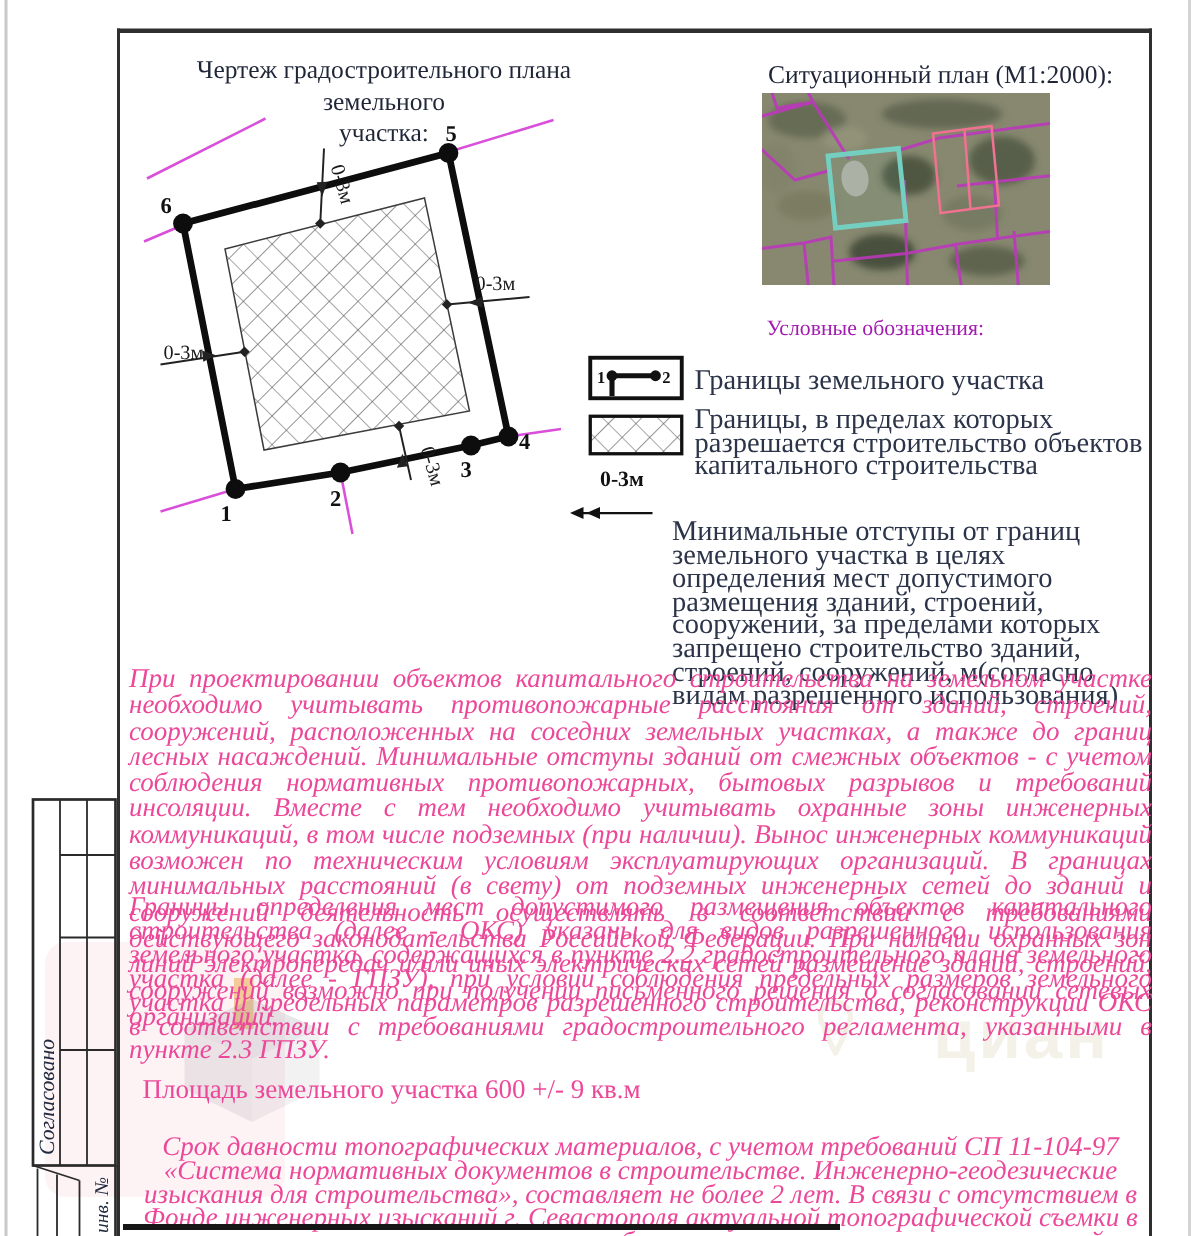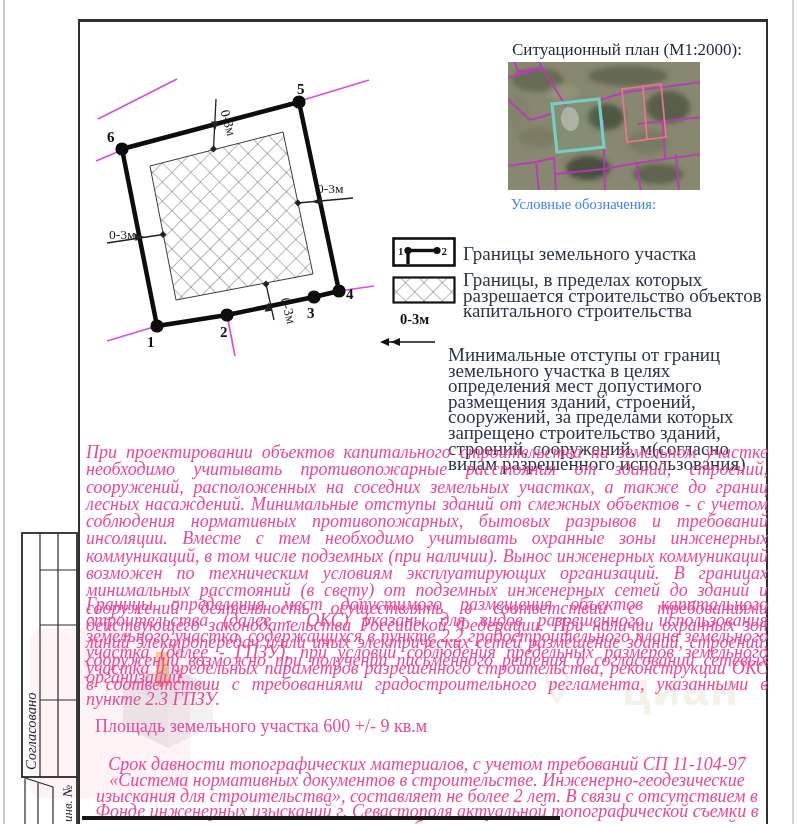--- a/index.html
+++ b/index.html
@@ -5,21 +5,21 @@
   html,body{margin:0;padding:0;background:#fff;}
   .page{position:relative;width:798px;height:824px;background:#ffffff;overflow:hidden;
         font-family:"Liberation Serif",serif;color:#26334d;}
   .abs{position:absolute;}
   .edge{position:absolute;top:0;bottom:0;width:2px;background:#c9c9c9;}
   .main-frame{position:absolute;left:78px;top:19px;width:690px;height:805px;
               border:2px solid #2f2f2f;border-top-width:3px;border-bottom:none;box-sizing:border-box;}
   .title{font-size:17px;line-height:21px;color:#1f2637;text-align:center;white-space:pre-line;}
   .title-left{position:absolute;left:90px;top:36px;width:332px;}
   .title-right{position:absolute;left:482px;top:39px;width:260px;text-align:right;white-space:nowrap;}
-  .legend-title{position:absolute;left:511px;top:196px;font-size:14.5px;color:#3b82f6;text-align:center;}
+  .legend-title{position:absolute;left:511px;top:211px;font-size:14.5px;color:#a21caf;text-align:center;}
   .legend-label{position:absolute;font-size:19px;line-height:15.6px;color:#2b3449;}
   .par{position:absolute;left:86px;width:682px;font-size:18px;color:#ec4899;}
   .jst{text-align:justify;}
   .ital{font-style:italic;}
   .ctr{text-align:center;}
   .preline{white-space:pre-line;}
   .bottom-bar{position:absolute;left:82px;top:816px;width:478px;height:4px;background:#161616;}
   .wm-pink{position:absolute;left:30px;top:628px;width:160px;height:170px;
            background:rgba(244,168,178,0.15);border-radius:14px;}
   .wm-orange{position:absolute;left:156px;top:652px;width:13px;height:34px;background:rgba(233,152,42,0.45);}
@@ -48,20 +48,22 @@
   <div class="wm-cian">
     <svg width="34" height="50" viewBox="0 0 34 50">
       <circle cx="17" cy="16" r="10" fill="none" stroke="rgba(213,203,172,0.5)" stroke-width="3.5"></circle>
       <path d="M9,24 L17,40 L25,24" fill="none" stroke="rgba(213,203,172,0.5)" stroke-width="3.5" stroke-linejoin="round"></path>
     </svg>
     <span class="wm-cian-text">циан</span>
   </div>
 
   <div class="main-frame"></div>
 
+  <div class="title title-left preline">Чертеж градостроительного плана земельного
+участка:</div>
   <div class="title title-right">Ситуационный план (М1:2000):</div>
 
   <svg class="abs" style="left:85px;top:70px;" width="300" height="292" viewBox="85 70 300 292">
     <defs>
       <pattern id="hatchA" width="13.5" height="13.5" patternUnits="userSpaceOnUse" patternTransform="rotate(45)">
         <path d="M0,0 H13.5 M0,0 V13.5" stroke="#4d4d4d" stroke-width="0.8"></path>
       </pattern>
     </defs>
 
     <g stroke="#d94fd9" stroke-width="1.7">

